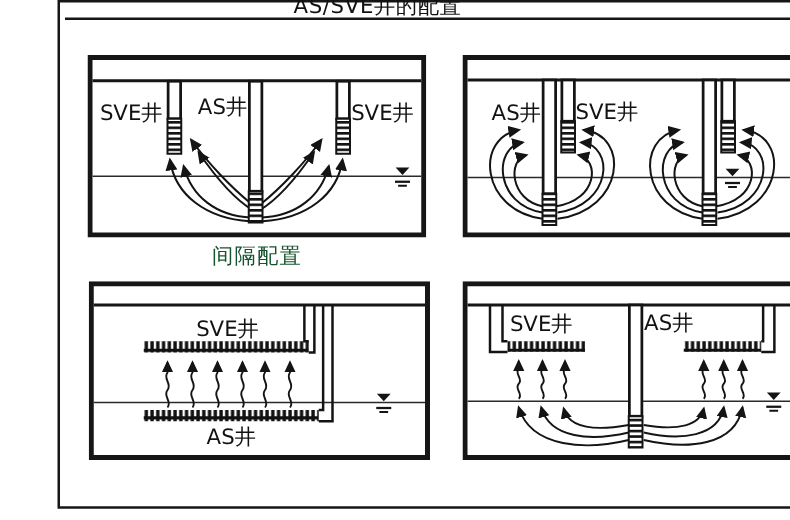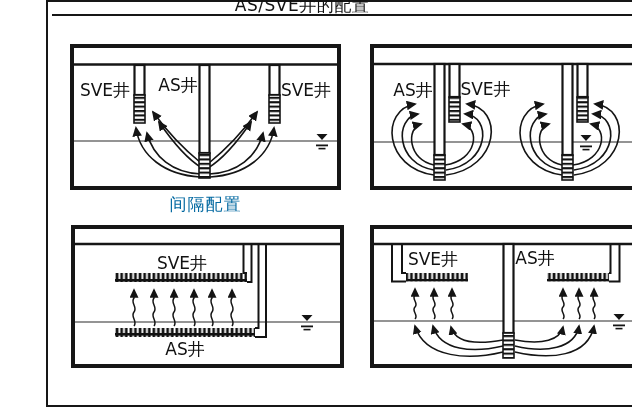--- a/index.html
+++ b/index.html
@@ -13,21 +13,21 @@
   }
   .page-title{
     position:absolute;left:110px;top:-4px;width:300px;text-align:center;
     font-size:17px;line-height:1.1;color:#111;letter-spacing:.5px;white-space:nowrap;
   }
   .title-underline{
     position:absolute;left:10px;top:14px;width:610px;height:2px;background:#161616;
   }
   .panel{position:absolute;}
   .caption{
-    position:absolute;text-align:center;font-size:17px;color:#0369a1;letter-spacing:1px;
+    position:absolute;text-align:center;font-size:17px;color:#14532d;letter-spacing:1px;
   }
   svg text{
     font-family:"DejaVu Sans",sans-serif;font-size:17px;fill:#121212;
   }
 </style>
 </head>
 <body>
 
 <div class="page">
 

